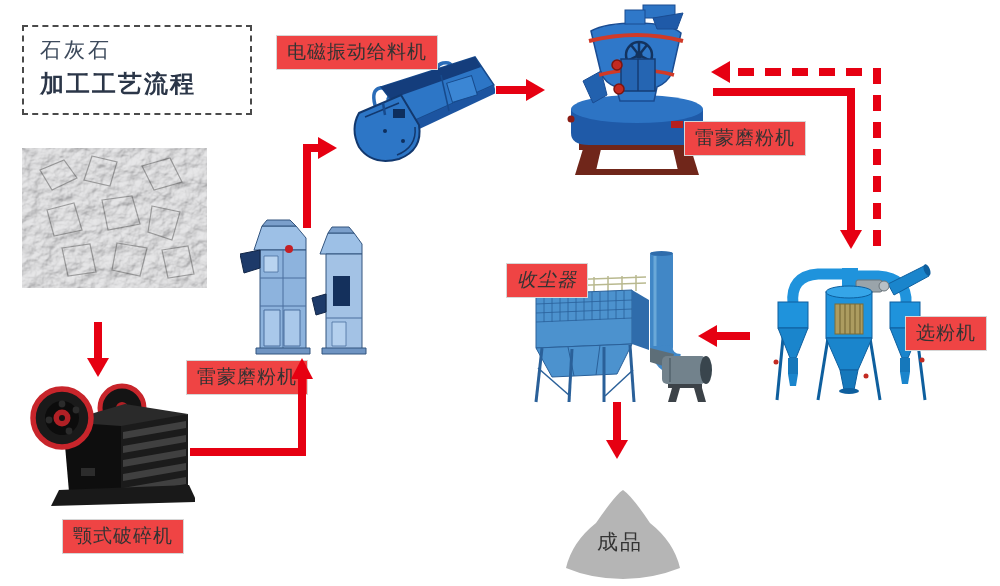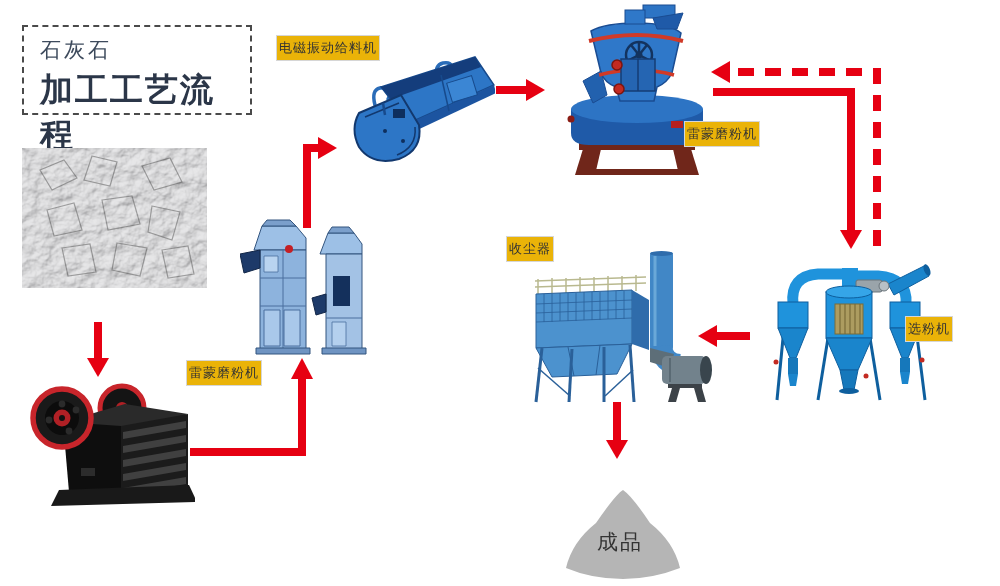--- a/index.html
+++ b/index.html
@@ -11,30 +11,30 @@
   *{box-sizing:border-box;}
   html,body{margin:0;padding:0;background:#fff;}
   body{font-family:"Liberation Sans","DejaVu Sans",sans-serif;}
   .stage{position:relative;width:1000px;height:586px;background:#fff;overflow:hidden;border-radius:14px;}
 
   .title-box{
     position:absolute;left:22px;top:25px;width:230px;height:90px;
     border:2px dashed #4a4a4a;padding:10px 16px;
   }
   .title-sub{font-size:21px;color:#3d4a5c;letter-spacing:3px;line-height:1.2;}
-  .title-main{font-size:33px;font-weight:bold;color:var(--title);letter-spacing:2px;margin-top:6px;}
+  .title-main{font-size:24px;font-weight:bold;color:var(--title);letter-spacing:2px;margin-top:6px;}
 
   .mlabel{
-    position:absolute;background:#eab308;border:1px solid var(--label-border);
-    color:var(--label-text);font-size:13px;letter-spacing:1px;
-    padding:3px 2px;white-space:nowrap;line-height:1.4;
+    position:absolute;background:#ef4444;border:1px solid var(--label-border);
+    color:var(--label-text);font-size:19px;letter-spacing:1px;
+    padding:3px 10px;white-space:nowrap;line-height:1.4;
   }
   .lbl-feeder{left:276px;top:35px;}
   .lbl-mill{left:684px;top:121px;}
-  .lbl-dust{left:506px;top:236px;}
+  .lbl-dust{left:506px;top:263px;font-style:italic;}
   .lbl-classifier{left:905px;top:316px;}
   .lbl-elevator{left:186px;top:360px;}
   .lbl-crusher{left:62px;top:519px;}
 
   .machine{position:absolute;}
   .machine svg{display:block;width:100%;height:100%;}
   .m-photo{left:22px;top:148px;width:185px;height:140px;}
   .m-crusher{left:25px;top:368px;width:170px;height:142px;}
   .m-elevator{left:240px;top:218px;width:150px;height:145px;}
   .m-feeder{left:345px;top:53px;width:150px;height:115px;}
@@ -303,20 +303,21 @@
       <path d="M 8,82 Q 14,56 38,37 Q 58,8 65,4 Q 74,10 92,37 Q 116,56 122,82 Q 94,93 65,93 Q 34,93 8,82 Z" fill="#b5b5b5"></path>
       <text class="pile-text" x="62" y="63" text-anchor="middle">成品</text>
     </svg>
   </div>
 
   <div class="mlabel lbl-feeder">电磁振动给料机</div>
   <div class="mlabel lbl-mill">雷蒙磨粉机</div>
   <div class="mlabel lbl-dust">收尘器</div>
   <div class="mlabel lbl-classifier">选粉机</div>
   <div class="mlabel lbl-elevator">雷蒙磨粉机</div>
+  <div class="mlabel lbl-crusher">颚式破碎机</div>
 
   <svg class="arrows">
     <g>
       <path class="arrow-line" d="M 98,322 L 98,360" stroke="#e60012"></path>
       <polygon class="arrow-head" points="87,358 109,358 98,377" fill="#e60012"></polygon>
     </g>
     <g>
       <path class="arrow-line" d="M 190,452 L 302,452 L 302,377" stroke="#e60012"></path>
       <polygon class="arrow-head" points="291,379 313,379 302,358" fill="#e60012"></polygon>
     </g>

